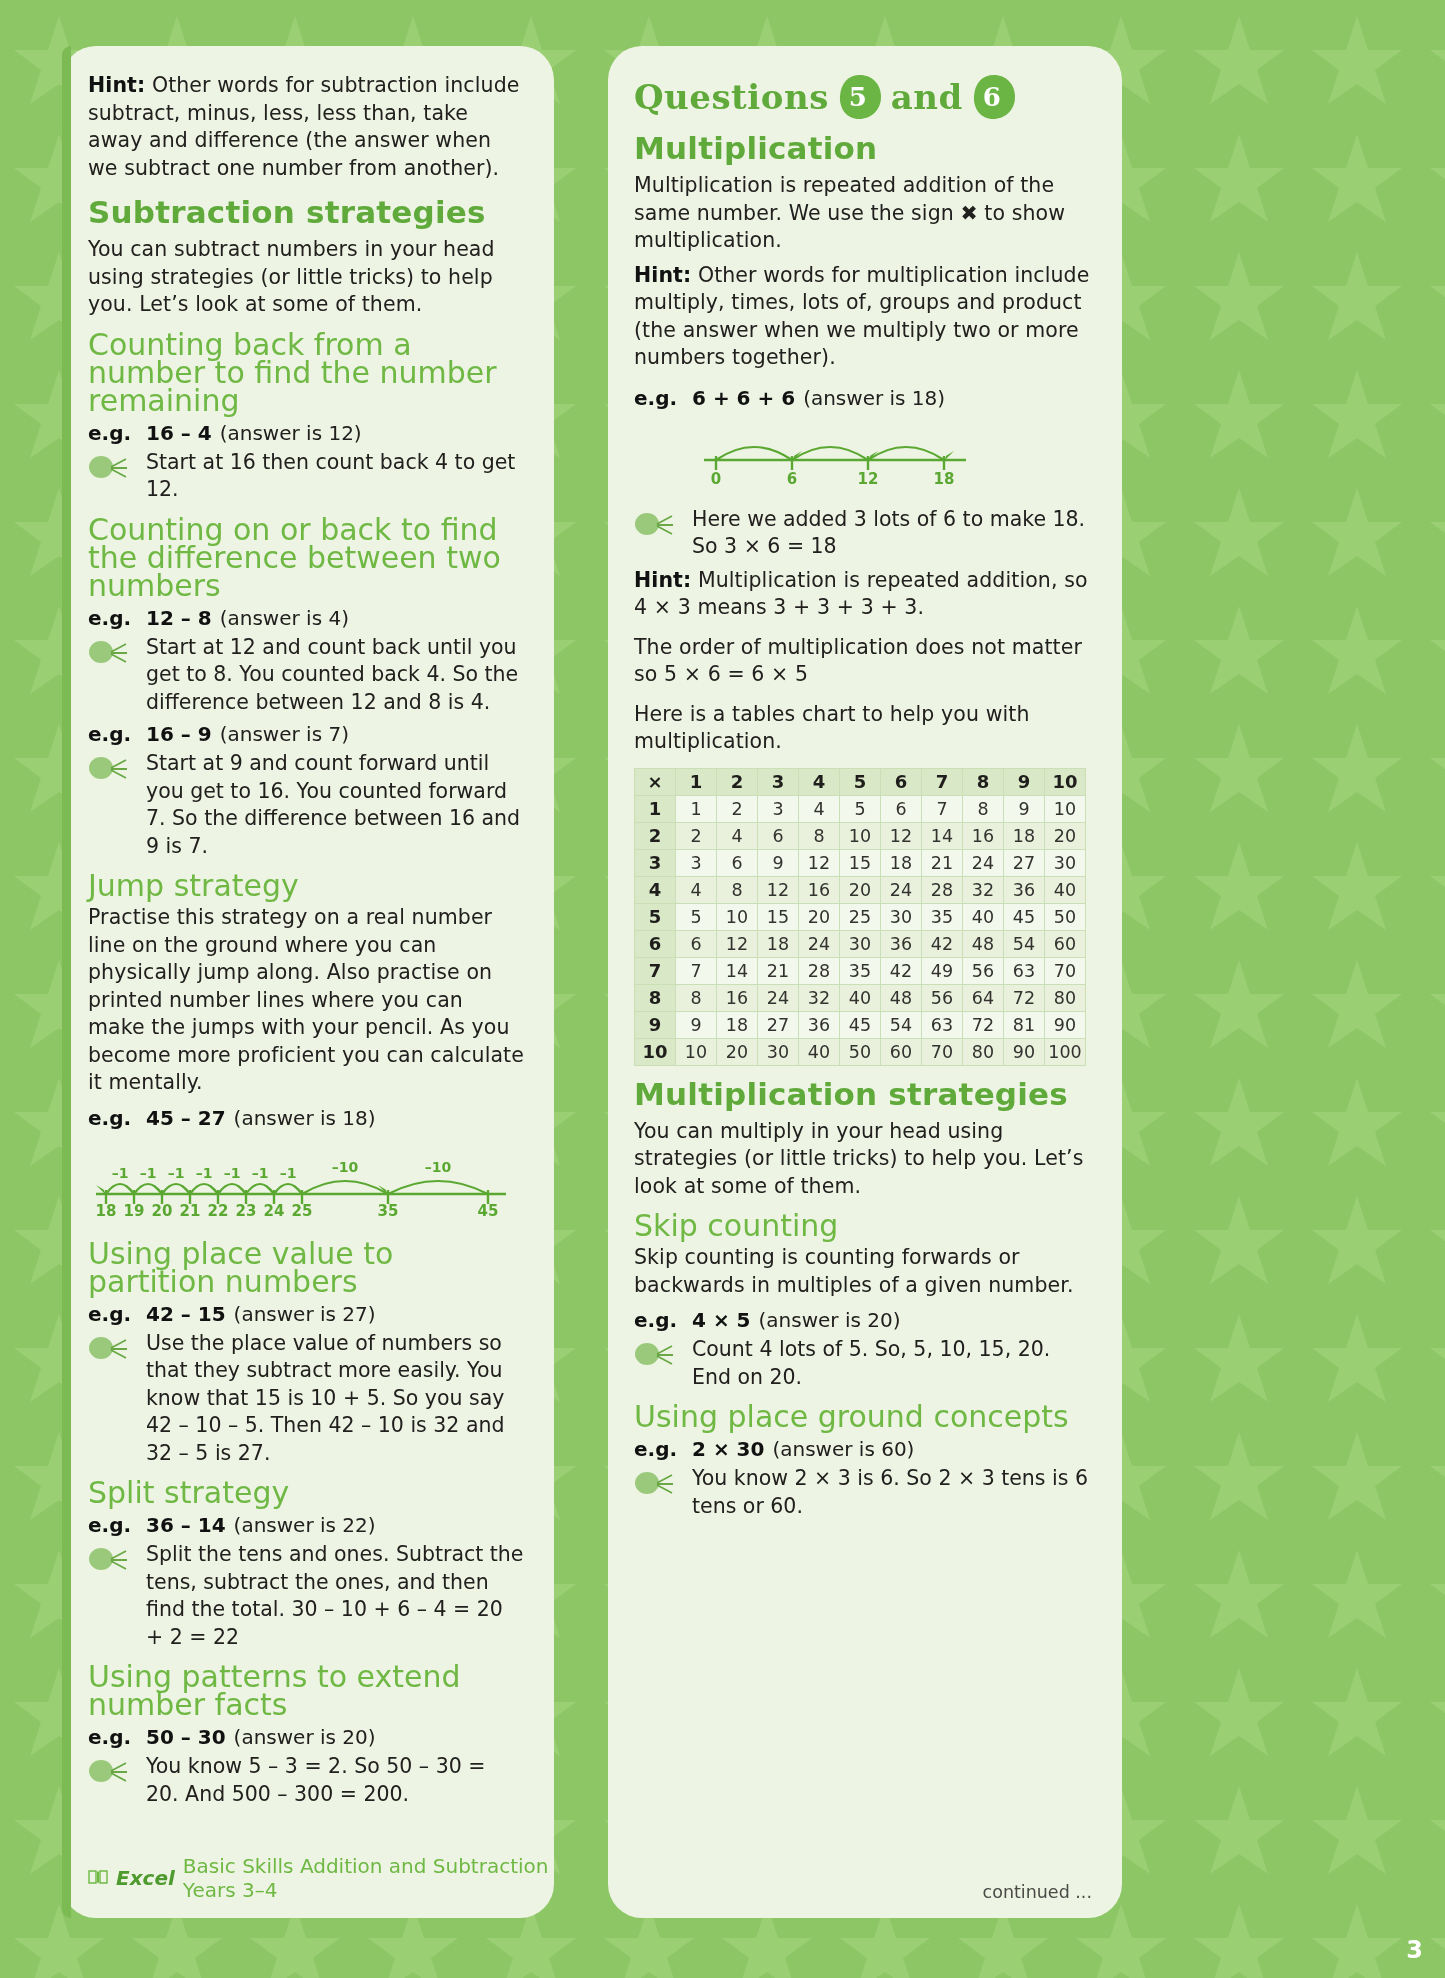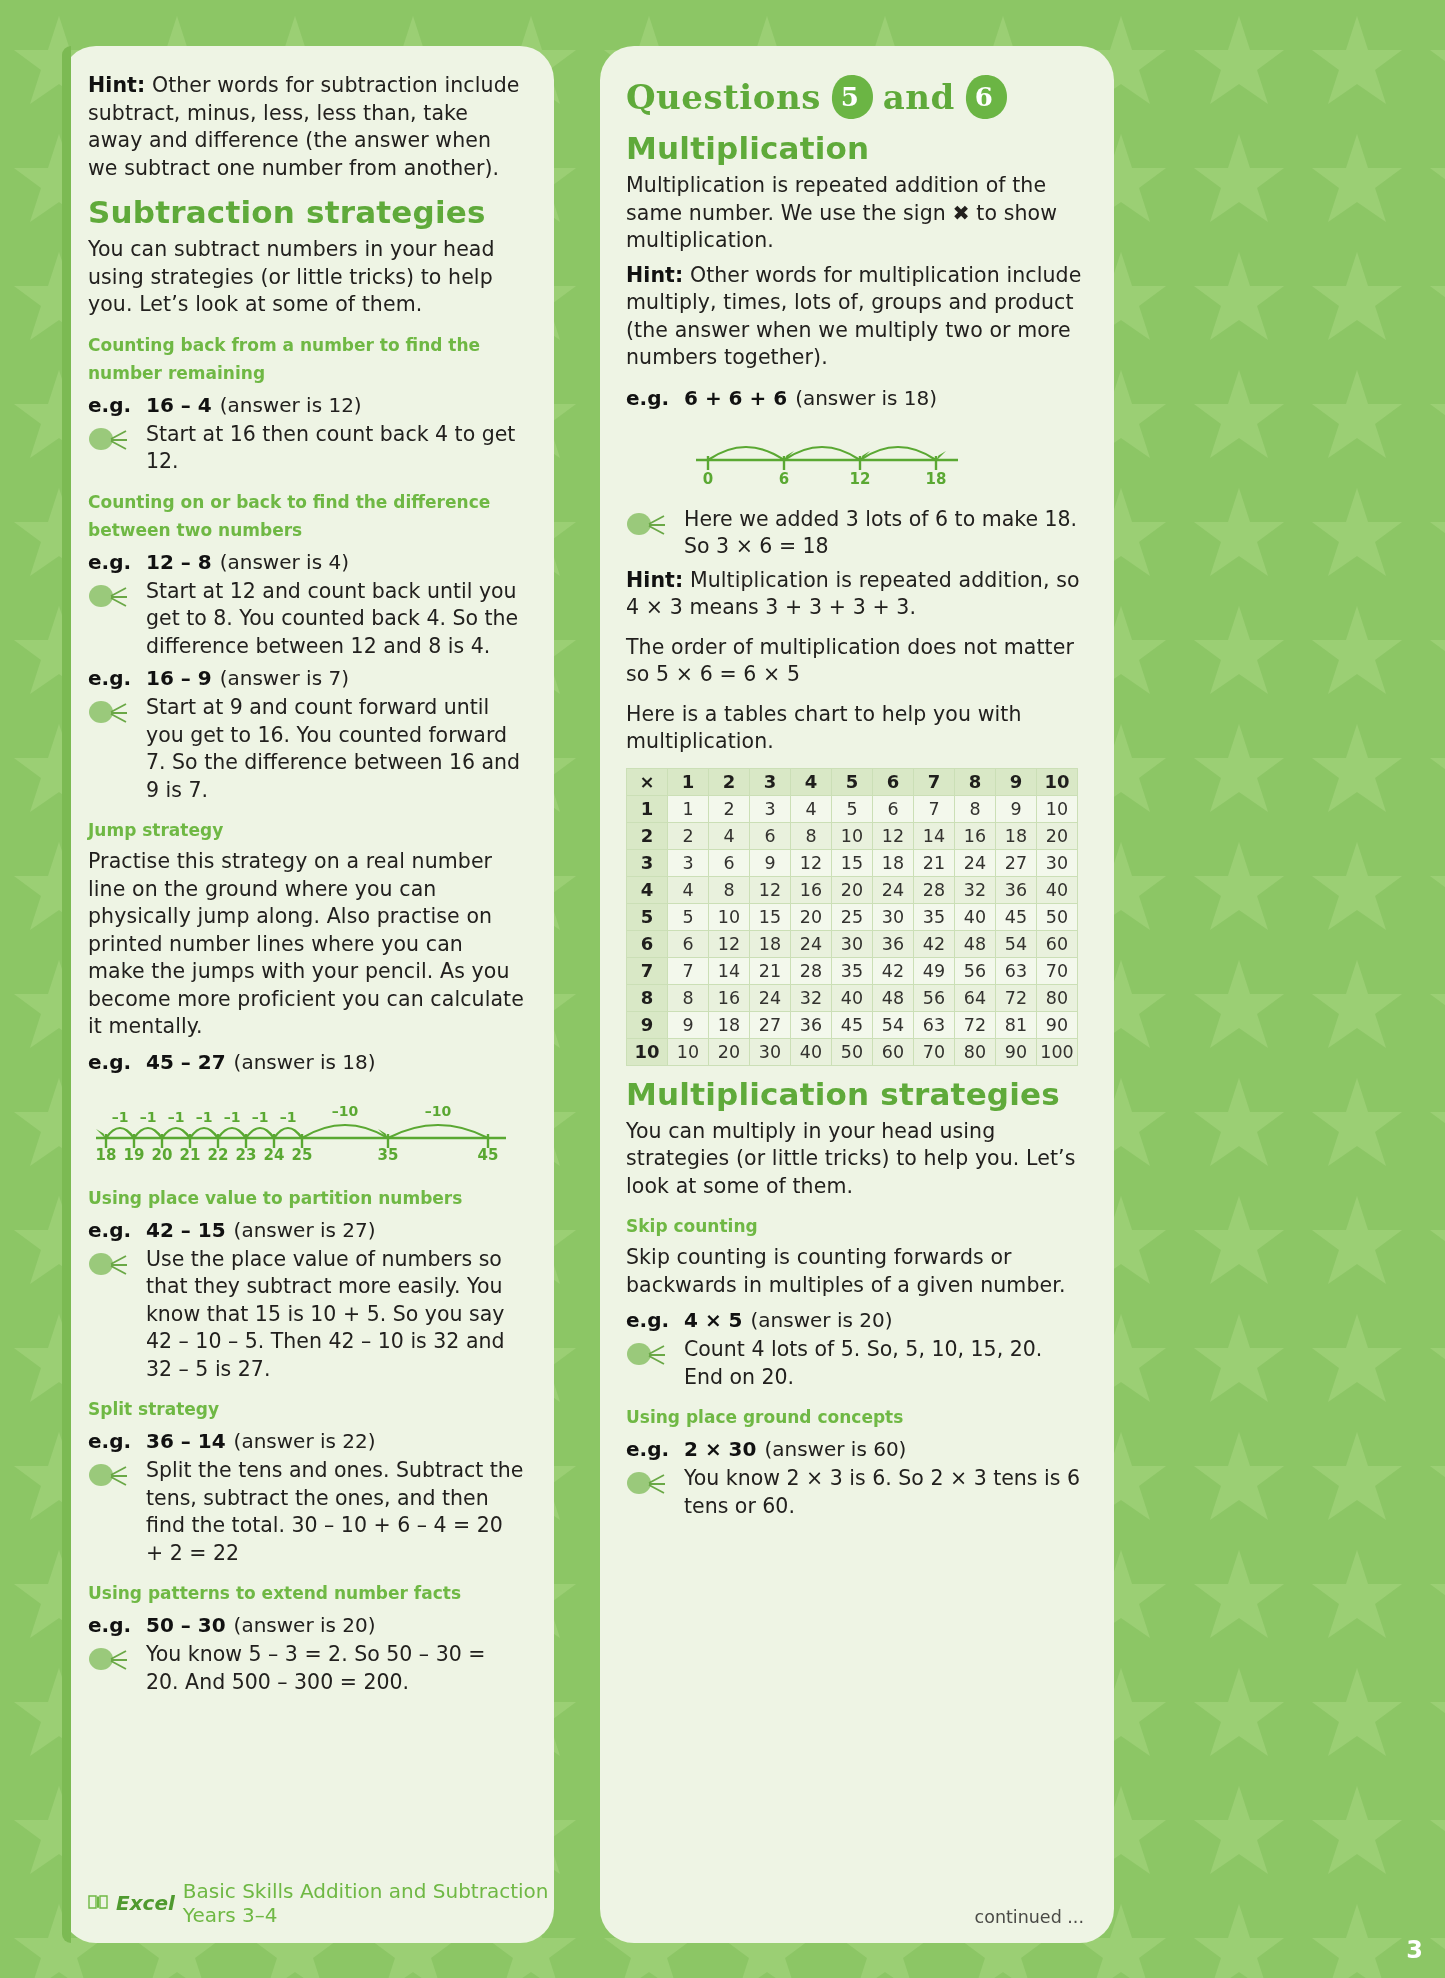--- a/index.html
+++ b/index.html
@@ -10,22 +10,22 @@
   }
   body {
     position: relative;
     background: #8cc665;
   }
   
   #star-bg { position: absolute; inset: 0; z-index: 0; }
   
   .page {
     position: absolute; inset: 0; z-index: 2;
-    display: flex; gap: 0;
-    padding: 46px 40px 35px 62px;
+    display: flex; gap: 8px;
+    padding: 46px 40px 60px 62px;
   }
   .col {
     position: relative;
     background: #eef4e4;
     border-radius: 34px;
     padding: 26px 30px 20px 26px;
   }
   .col-left  { width: 492px; margin-right: 46px; }
   .col-right { width: 514px; }
 
@@ -50,21 +50,21 @@
   }
   .p.tight { margin-bottom: 7px; }
   b.lead { font-weight: 700; color:#111; }
 
   
   h2.sec {
     font-size: 31px; line-height: 36px; font-weight: 600;
     color: #5faa3a; margin: 10px 0 6px 0; letter-spacing:.2px;
   }
   h3.sub {
-    font-size: 17px; line-height: 28px; font-weight: 700;
+    font-size: 30px; line-height: 28px; font-weight: 400;
     color: #6fb844; margin: 12px 0 4px 0;
   }
 
   
   .eg { display: flex; font-size: 20px; line-height: 28px; margin-top: 4px; color:#22201e;}
   .eg .eglab { font-weight: 700; min-width: 58px; color:#111; }
   .eg .expr  { font-weight: 700; color:#111; margin-right: 8px; white-space: nowrap;}
   .eg .ans   { font-weight: 400; }
 
   

